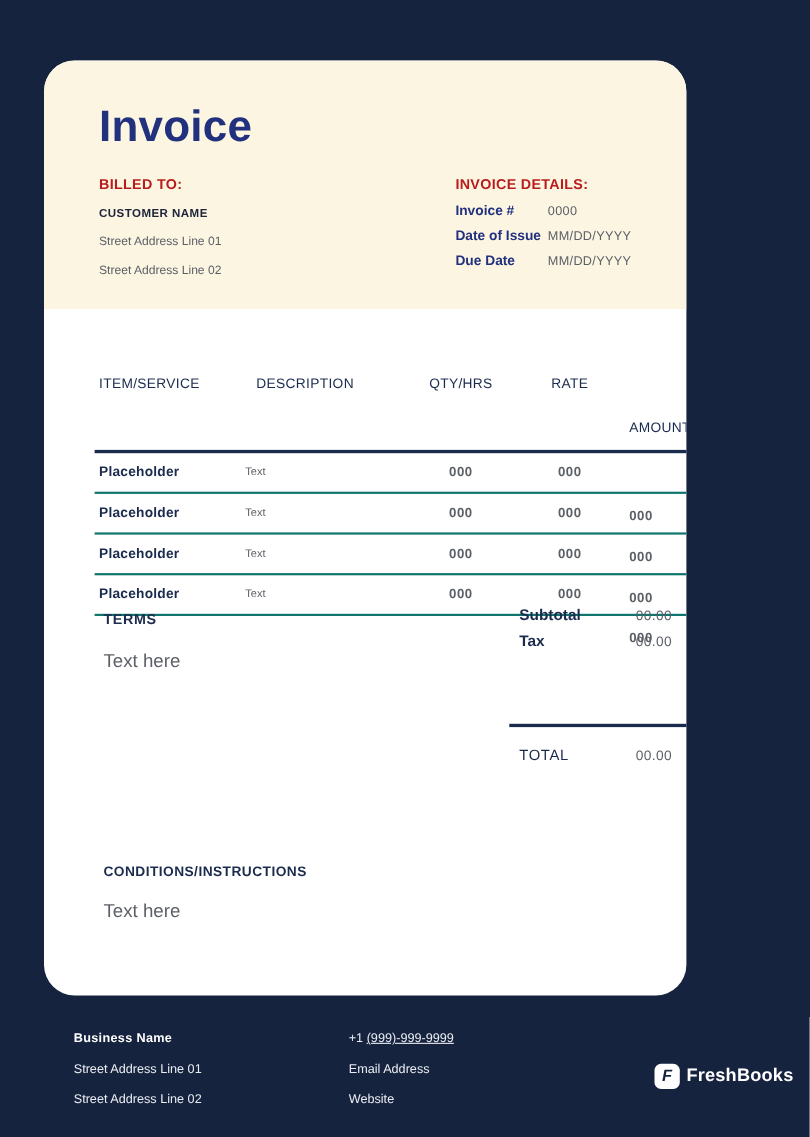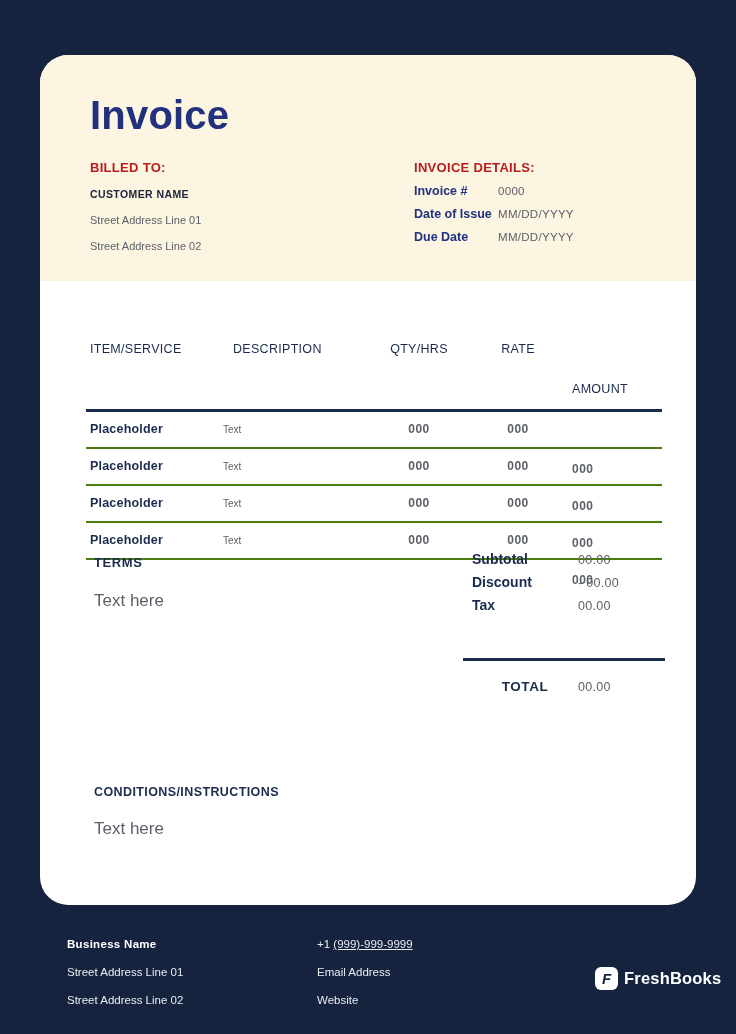--- a/index.html
+++ b/index.html
@@ -7,21 +7,21 @@
   body {
     position:relative;
     background:#16233E;
     font-family:"Liberation Sans", sans-serif;
     overflow:hidden;
   }
 
   
   .card {
     position:absolute; left:40px; top:55px;
-    width:656px; height:850px;
+    width:584px; height:850px;
     background:#FFFFFF; border-radius:28px; overflow:hidden;
   }
   .card-header {
     position:absolute; top:0; left:0; right:0; height:226px;
     background:#FCF5E2;
   }
   .invoice-title {
     position:absolute; left:50px; top:38px;
     font-size:40px; font-weight:bold; color:#21317E; letter-spacing:0.2px;
   }
@@ -48,21 +48,21 @@
   
   .items-table { position:absolute; left:46px; top:281px; width:576px; }
   .thead {
     display:flex; padding:6px 0 13px;
     border-bottom:3.5px solid #1B2B4E;
     font-size:12.5px; font-weight:normal; color:#1B2B4E; letter-spacing:0.3px;
   }
   .trow {
     display:flex; align-items:flex-start;
     padding-top:10px; height:37px;
-    border-bottom:2px solid #4d7c0f;
+    border-bottom:2px solid #0f766e;
   }
   .c1 { width:137px; padding-left:4px; text-align:left; }
   .c2 { width:141px; text-align:left; }
   .thead .c2 { padding-left:10px; }
   .c3 { width:110px; text-align:center; }
   .c4 { width:88px;  text-align:center; }
   .c5 { width:100px; padding-left:10px; text-align:left;margin-top:40px; }
   .cell-item { font-size:12.5px; font-weight:bold; color:#1B2B4E; letter-spacing:0.2px; }
   .cell-desc { font-size:10px; color:#5B5F66; padding-top:2px; }
   .cell-num  { font-size:12px; color:#5B5F66; letter-spacing:0.5px;font-weight:bold; }
@@ -74,21 +74,21 @@
 
   .totals-block { position:absolute; left:432px; top:496px; width:200px; }
   .tot-row { display:flex; height:23px; align-items:baseline; }
   .tot-label { width:106px; font-size:14px; font-weight:bold; color:#1B2B4E; }
   .tot-value { font-size:12.5px; color:#5B5F66; letter-spacing:0.3px; }
   .total-rule {
     position:absolute; left:423px; top:603px; width:202px; height:3px;
     background:#1B2B4E;
   }
   .total-row { position:absolute; left:432px; top:624px; display:flex; align-items:baseline; }
-  .total-label { width:106px; font-size:13.5px; font-weight:bold; color:#1B2B4E; letter-spacing:0.6px;text-align:center; }
+  .total-label { width:106px; font-size:13.5px; font-weight:normal; color:#1B2B4E; letter-spacing:0.6px; }
   .total-value { font-size:12.5px; color:#5B5F66; letter-spacing:0.3px; }
 
   .conditions-block { position:absolute; left:54px; top:730px; }
   .conditions-block .block-heading { font-size:12.5px; letter-spacing:0.4px; }
   .conditions-block .block-body { margin-top:20px; }
 
   
   .footer-col { position:absolute; top:938px; color:#E9ECF2; font-size:11.5px; }
   .footer-col1 { left:67px; }
   .footer-col2 { left:317px; }
@@ -181,24 +181,20 @@
     <div class="block-heading">TERMS</div>
     <div class="block-body">Text here</div>
   </div>
 
   <div class="totals-block">
     <div class="tot-row">
       <div class="tot-label">Subtotal</div>
       <div class="tot-value">00.00</div>
     </div>
     <div class="tot-row">
-      <div class="tot-label">Discount</div>
-      <div class="tot-value">- 00.00</div>
-    </div>
-    <div class="tot-row">
       <div class="tot-label">Tax</div>
       <div class="tot-value">00.00</div>
     </div>
   </div>
 
   <div class="total-rule"></div>
 
   <div class="total-row">
     <div class="total-label">TOTAL</div>
     <div class="total-value">00.00</div>

